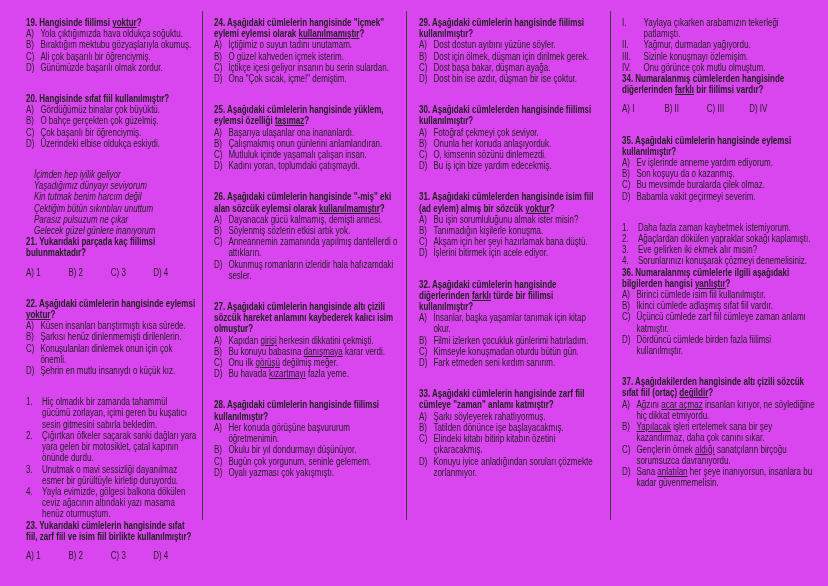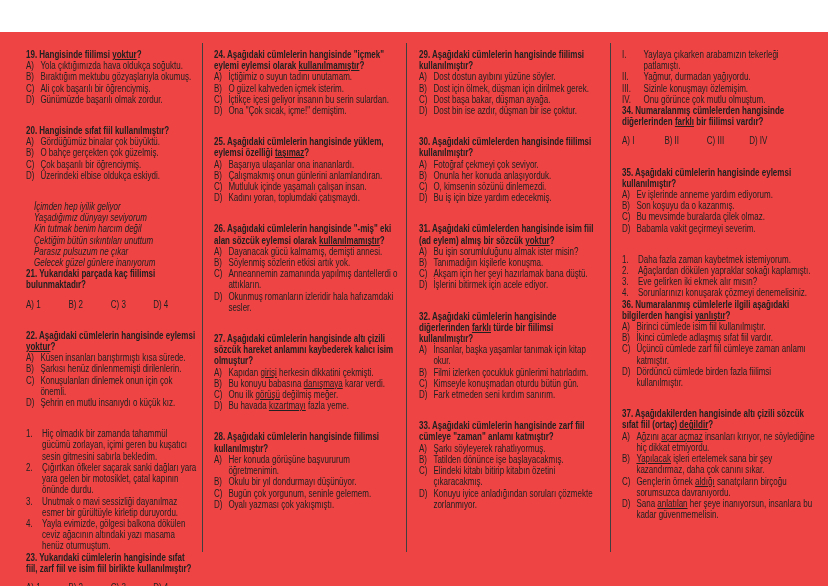--- a/index.html
+++ b/index.html
@@ -29,21 +29,21 @@
   .choices{display:flex;margin-top:8px;}
   .choices .choice{width:53px;flex:0 0 auto;}
   .choices .choice:last-child{width:auto;}
   .b{font-weight:bold;}
   .u{text-decoration:underline;text-underline-offset:1px;}
   .i{font-style:italic;}
 </style>
 </head>
 <body>
 
-<div class="page" style="background: #ef4444; margin-top: 32px;">
+<div class="page" style="background: #d946ef;">
     <div class="column" style="left: 26px; width: 215px;">
       <div class="block first">
         <p class="stem"><span class="b">19. Hangisinde fiilimsi </span><span class="b u">yoktur</span><span class="b">?</span></p>
         <div class="opt">
           <span class="lab">A)</span>
           <span class="txt"><span>Yola çıktığımızda hava oldukça soğuktu.</span></span>
         </div>
         <div class="opt">
           <span class="lab">B)</span>
           <span class="txt"><span>Bıraktığım mektubu gözyaşlarıyla okumuş.</span></span>

